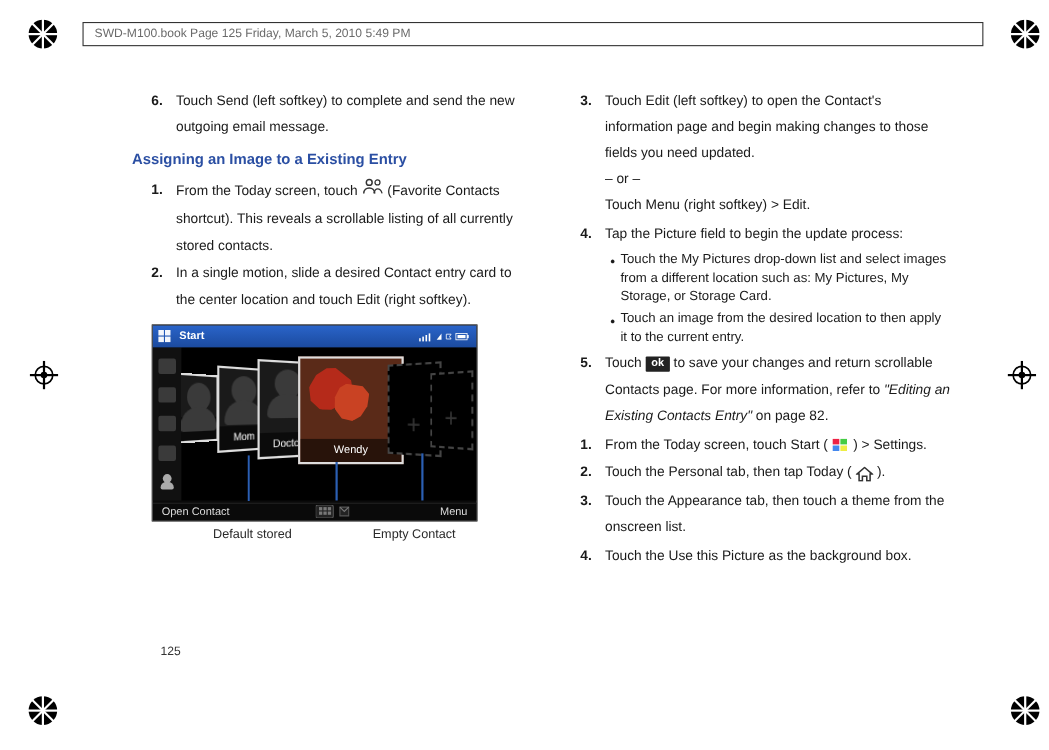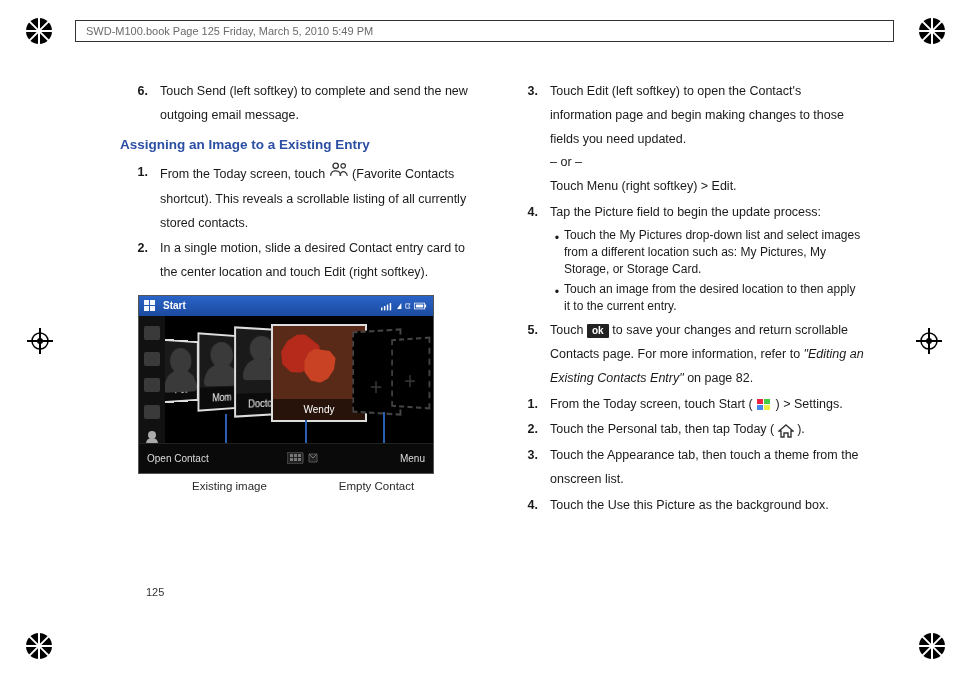--- a/index.html
+++ b/index.html
@@ -167,21 +167,21 @@
   content: "";
   position: absolute;
   top: 7px; left: 2px;
   width: 12px; height: 7px;
   background: #aaa;
   border-radius: 6px 6px 2px 2px;
 }
 .phone-bottombar {
   position: absolute;
   left: 0; right: 0; bottom: 0;
-  height: 30px;
+  height: 16px;
   background: #0a0a0a;
   display: flex;
   align-items: center;
   justify-content: space-between;
   color: #ddd;
   font-size: 10px;
   padding: 0 8px;
   box-sizing: border-box;
   border-top: 1px solid #222;
 }
@@ -495,21 +495,21 @@
               <rect x="7" y="6" width="3" height="3" fill="#777"></rect>
               <rect x="11" y="6" width="3" height="3" fill="#777"></rect>
             <path d="M22 2 L30 2 L30 10 L22 10 Z" fill="#222" stroke="#555"></path>
             <path d="M22 2 L26 6 L30 2" fill="none" stroke="#777"></path>
           </svg>
           <span>Menu</span>
         </div>
       </div>
 
       <div class="fig-labels">
-        <div class="lbl">Existing image</div>
+        <div class="lbl">Default stored</div>
         <div class="lbl">Empty Contact</div>
       </div>
     </div>
   </div>
 
   <div class="col">
     <ol class="num-list">
       <li>
         <span class="num">3.</span>
         <span class="body">

